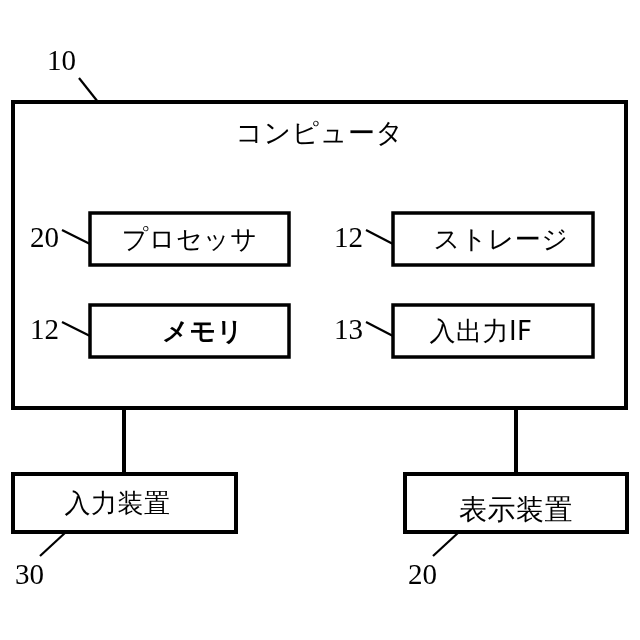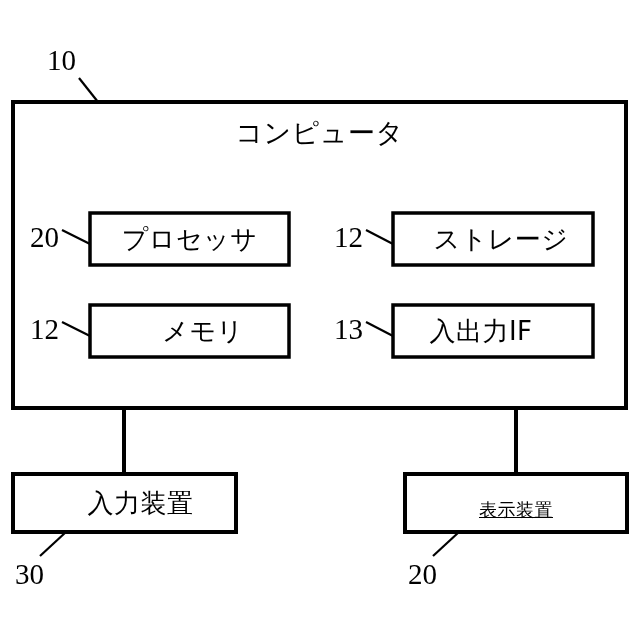--- a/index.html
+++ b/index.html
@@ -45,26 +45,26 @@
   
   #computer-title {
     left: 11px;
     top: 112px;
     width: 617px;
     height: 40px;
     font-size: 27px;
   }
   
   #processor-label  { left: 88px;  top: 211px; width: 203px; height: 56px; font-size: 26px; }
-  #memory-label     { left: 88px;  top: 303px; width: 230px; height: 56px; font-size: 26px; }
+  #memory-label     { left: 88px;  top: 303px; width: 230px; height: 56px; font-size: 26px; font-weight: bold; }
   #storage-label    { left: 391px; top: 211px; width: 220px; height: 56px; font-size: 26px; }
   #io-label         { left: 391px; top: 303px; width: 180px; height: 56px; font-size: 26px; }
   
-  #input-device-label   { left: 27px;  top: 472px; width: 227px; height: 62px; font-size: 26px; }
-  #display-device-label { left: 403px; top: 472px; width: 226px; height: 76px; font-size: 18px; text-decoration: underline; }
+  #input-device-label   { left: 4px;  top: 472px; width: 227px; height: 62px; font-size: 26px; }
+  #display-device-label { left: 403px; top: 472px; width: 226px; height: 76px; font-size: 28px; }
   
   #ref-10 { left: 47px;  top: 46px;  }
   #ref-11 { left: 30px;  top: 223px; }
   #ref-12 { left: 30px;  top: 315px; }
   #ref-13 { left: 334px; top: 223px; }
   #ref-14 { left: 334px; top: 315px; }
   #ref-20 { left: 15px;  top: 560px; }
   #ref-30 { left: 408px; top: 560px; }
 </style>
 </head>

